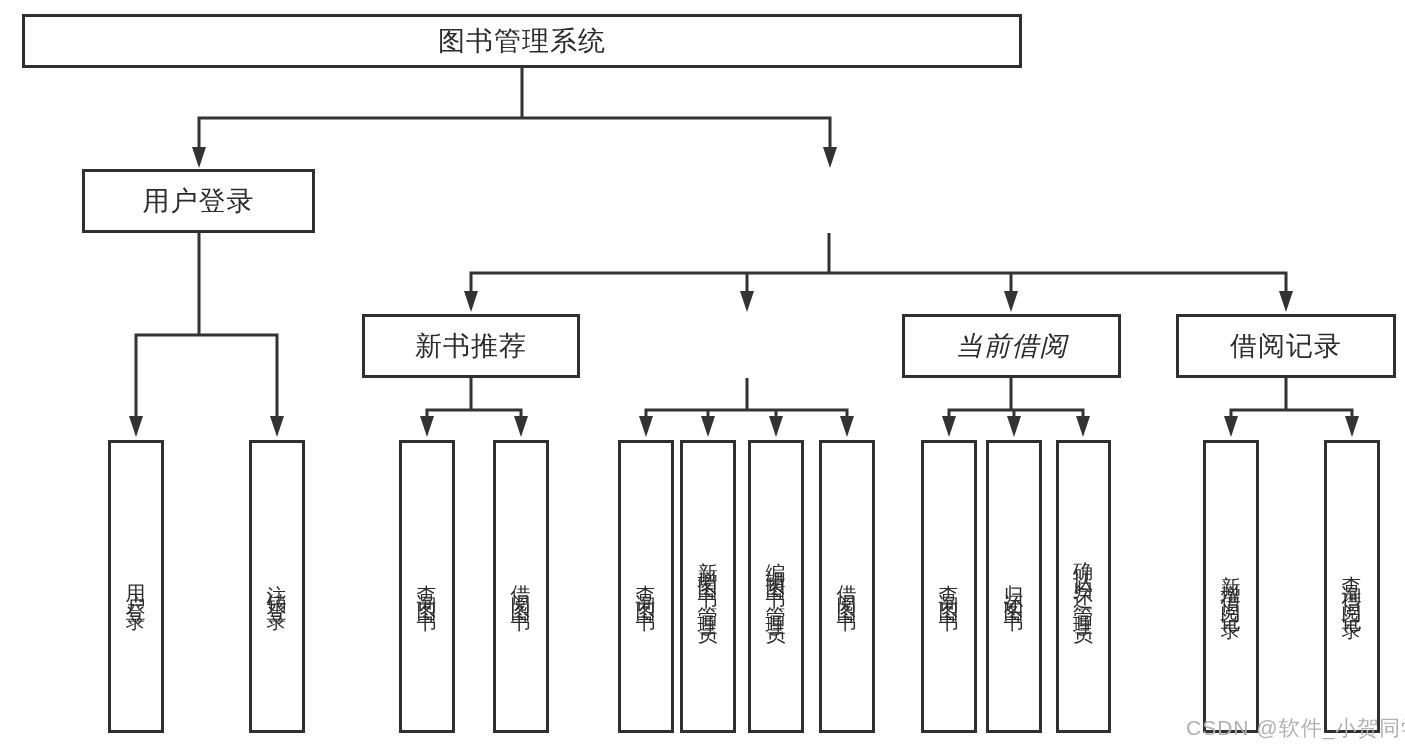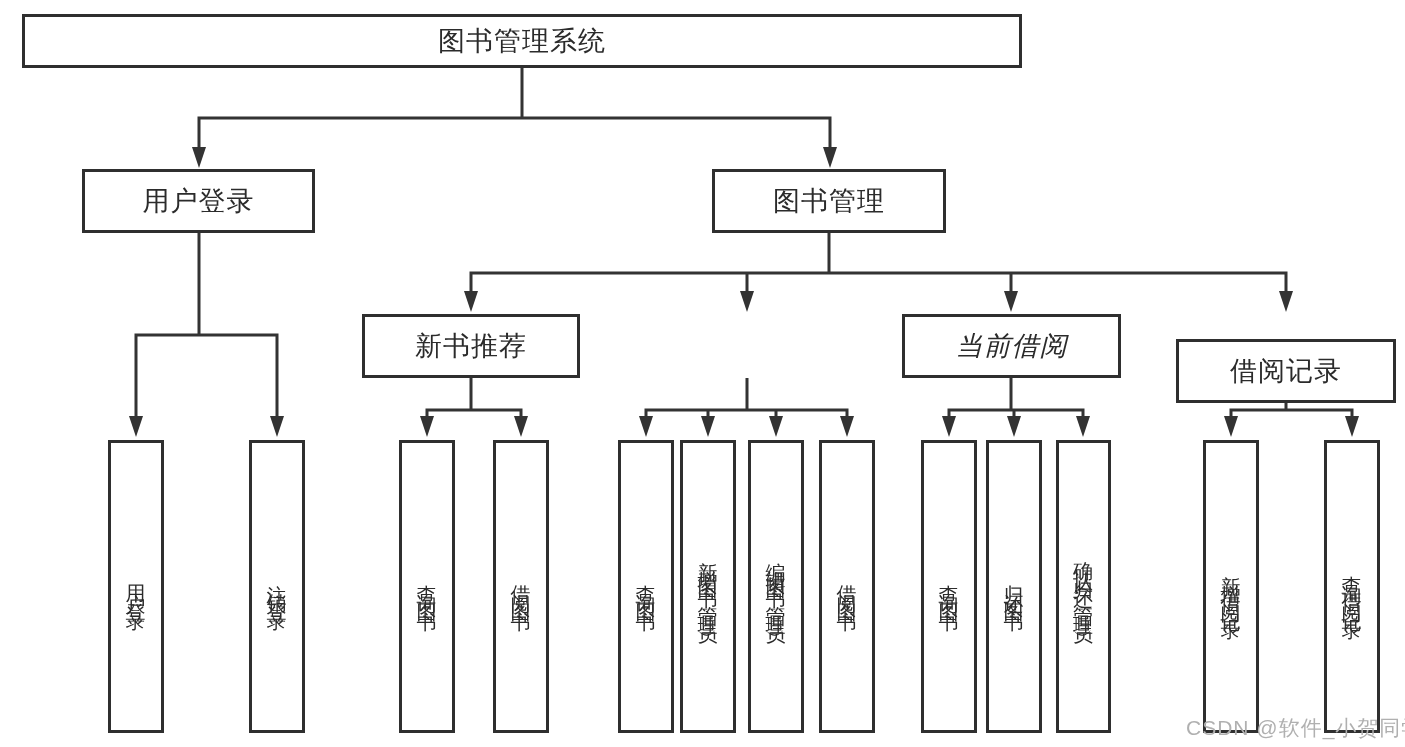--- a/index.html
+++ b/index.html
@@ -102,31 +102,28 @@
     </g>
   </svg>
 
   <div class="node" style="left:22px; top:14px; width:1000px; height:54px;">
     <span>图书管理系统</span>
   </div>
 
   <div class="node" style="left:82px; top:169px; width:233px; height:64px;">
     <span>用户登录</span>
   </div>
-  <div class="node" style="left:712px; top:169px; width:234px; height:64px;">
-    <span>图书管理</span>
-  </div>
 
   <div class="node" style="left:362px; top:314px; width:218px; height:64px;">
     <span>新书推荐</span>
   </div>
   <div class="node" style="left:902px; top:314px; width:219px; height:64px;font-style:italic;">
     <span>当前借阅</span>
   </div>
-  <div class="node" style="left:1176px; top:314px; width:220px; height:64px;margin-top:25px;">
+  <div class="node" style="left:1176px; top:314px; width:220px; height:64px;">
     <span>借阅记录</span>
   </div>
 
   <div class="node leaf" style="left:108px; top:440px; width:56px; height:293px;">
     <span class="vtext">用户登录</span>
   </div>
   <div class="node leaf" style="left:249px; top:440px; width:56px; height:293px;">
     <span class="vtext">注销登录</span>
   </div>
 

